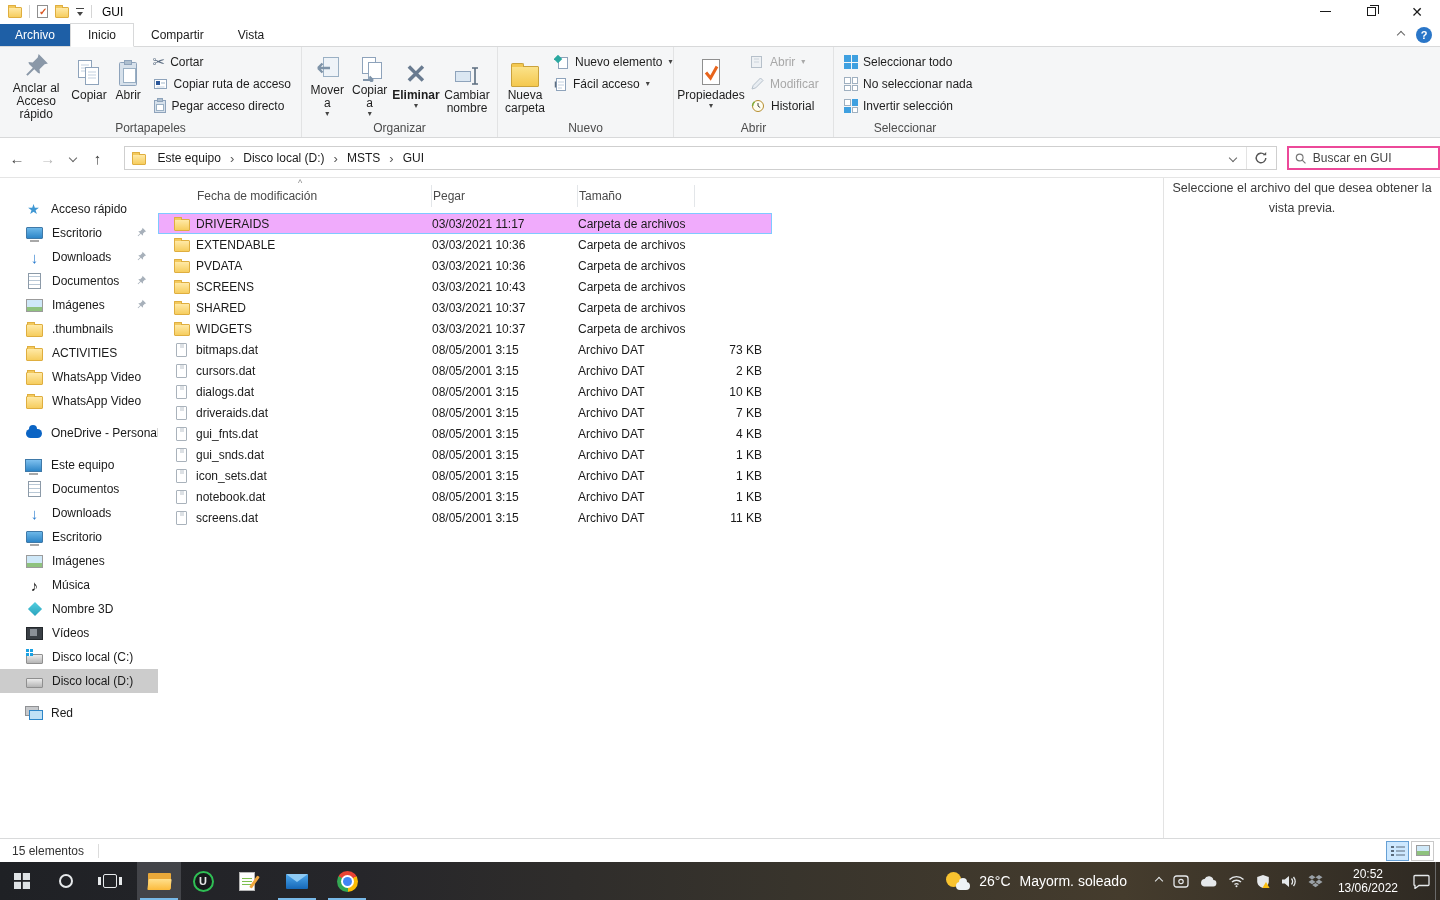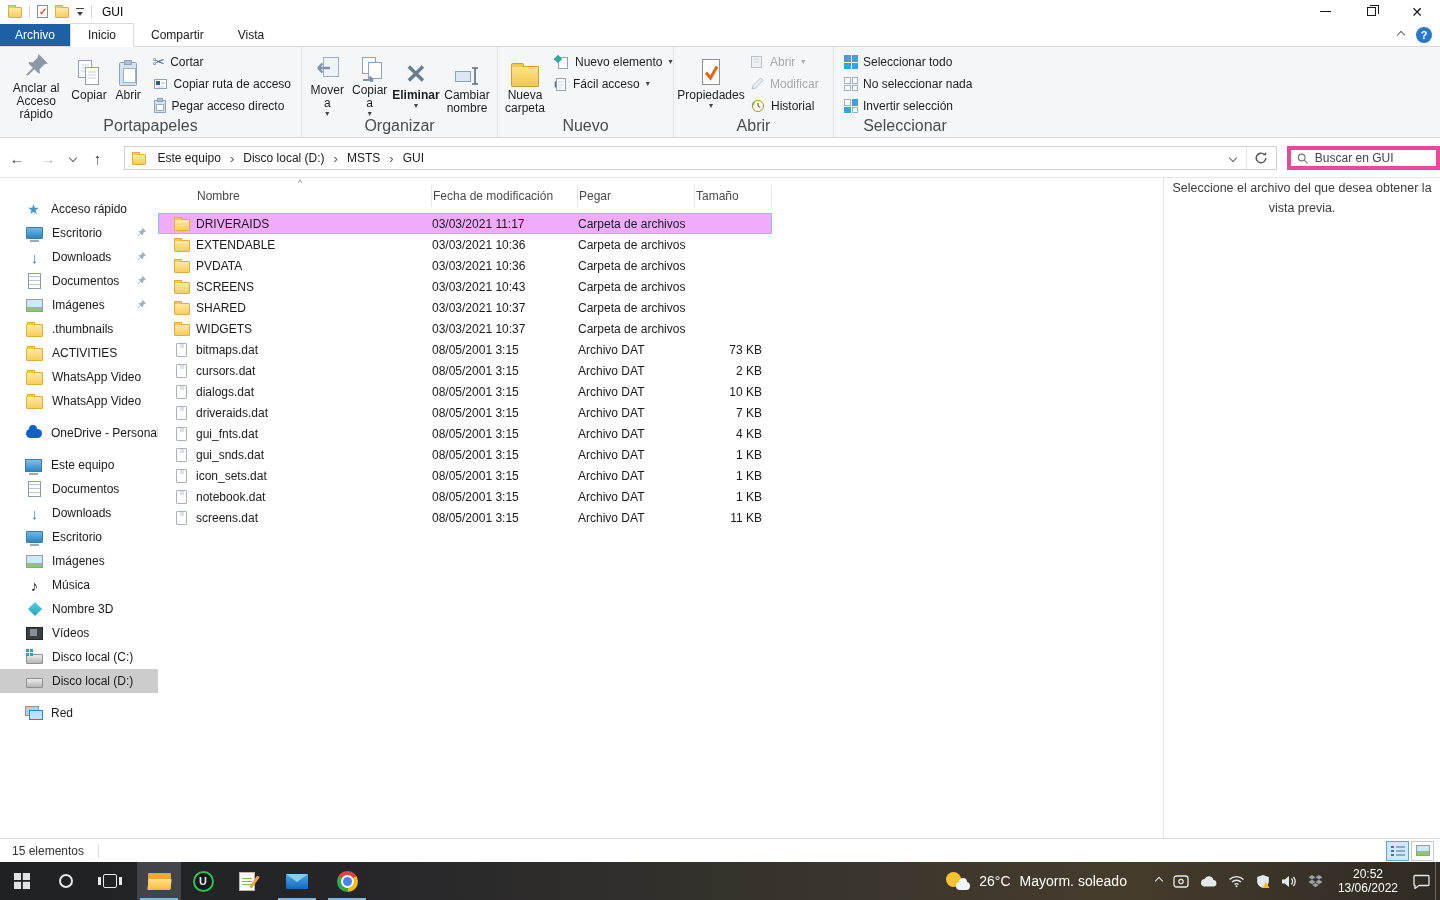--- a/index.html
+++ b/index.html
@@ -34,21 +34,21 @@
   .tab.active{background:#fff;border:1px solid #d8d9da;border-bottom-color:#fff;position:relative;z-index:2}
   .tabstrip-right{margin-left:auto;display:flex;align-items:center;gap:12px;padding-right:8px}
   .help-btn{width:16px;height:16px;border-radius:50%;background:#2a76c8;color:#fff;font-weight:bold;font-size:11px;display:flex;align-items:center;justify-content:center}
   .chev{display:inline-block;width:6px;height:6px;border-right:1.5px solid #666;border-bottom:1.5px solid #666;transform:rotate(45deg)}
   .chev.up{transform:rotate(225deg)}
   .chev.light{border-color:#e6e9eb}
 
   
   #ribbon{position:absolute;top:46px;left:0;right:0;height:92px;background:#f5f6f7;border-top:1px solid #d8d9da;border-bottom:1px solid #d8d9da;display:flex}
   .rgroup{position:relative;border-right:1px solid #e2e3e4;padding:3px 4px 16px 4px;display:flex;align-items:flex-start}
-  .rgroup-label{position:absolute;bottom:2px;left:0;right:0;text-align:center;font-size:16px;color:#4c4c4c}
+  .rgroup-label{position:absolute;bottom:2px;left:0;right:0;text-align:center;font-size:12px;color:#4c4c4c}
   .bigbtn{display:flex;flex-direction:column;align-items:center;text-align:center;font-size:12px;line-height:13px;color:#1e1e1e;padding:2px 3px;height:70px}
   .bigbtn .bico{height:37px;display:flex;align-items:flex-end;justify-content:center;padding-bottom:2px}
   .smallcol{display:flex;flex-direction:column;justify-content:flex-start;padding-top:1px}
   .smallbtn{display:flex;align-items:center;gap:5px;height:22px;padding:0 6px;font-size:12px;color:#1e1e1e;white-space:nowrap}
   .smallbtn.disabled{color:#a8a8a8}
   .darr{font-size:8px;color:#444;line-height:8px}
   .smallbtn .darr{margin-left:1px}
   .x-glyph{font-size:26px;font-weight:bold;color:#697b90;line-height:26px}
   .scissors{font-size:15px;color:#5f7085}
   .fol-lg{display:inline-block;width:28px;height:21px;background:linear-gradient(#fbe289,#f4c84f);border:1px solid #caa23c;border-radius:1px;position:relative}
@@ -59,21 +59,21 @@
 
   
   #addressbar{position:absolute;top:139px;left:0;right:0;height:39px;background:#fff;border-bottom:1px solid #e5e5e5;display:flex;align-items:center}
   .nav-btn{display:flex;align-items:center;justify-content:center;font-size:15px}
   .addr-box{width:1158px;height:24px;border:1px solid #cfcfcf;margin-left:12px;display:flex;align-items:center;background:#fff}
   .addr-crumbs{display:flex;align-items:center;gap:2px;padding-left:6px;flex:1}
   .crumb{padding:0 6px;color:#1a1a1a}
   .crumb-sep{color:#555;font-size:13px;padding:0 1px}
   .addr-dd{width:26px;display:flex;align-items:center;justify-content:center;align-self:stretch}
   .addr-refresh{width:30px;display:flex;align-items:center;justify-content:center;align-self:stretch;border-left:1px solid #e3e3e3}
-  .search-box{width:154px;height:24px;border:4px solid #ec4899;margin-left:10px;display:flex;align-items:center;padding:0 6px;gap:7px}
+  .search-box{width:154px;height:24px;border:2px solid #ec4899;margin-left:10px;display:flex;align-items:center;padding:0 6px;gap:7px}
   .search-box input{border:none;outline:none;width:100%;font-family:"Liberation Sans",sans-serif;font-size:12px;color:#333}
   .search-box input::placeholder{color:#444;opacity:1}
 
   
   #content{position:absolute;top:178px;left:0;right:0;height:660px;background:#fff}
   #sidebar{position:absolute;left:0;top:0;bottom:1px;width:158px;padding-top:19px;overflow:hidden}
   .side-row{height:24px;display:flex;align-items:center;position:relative;padding-left:25px}
   .side-row.child{padding-left:26px}
   .side-row.gap{margin-top:8px}
   .side-row.sel{background:#cccccc}
@@ -535,21 +535,20 @@
       </div>
       <div class="side-row gap">
         <span class="sico i-network"></span>
         <span class="slabel">Red</span>
       </div>
     </div>
 
   <div id="filelist">
     <div id="colheader">
       <span id="sort-indicator">^</span>
-      <div class="hcell">Nombre</div>
       <div class="hcell">Fecha de modificación</div>
       <div class="hcell">Pegar</div>
       <div class="hcell num">Tamaño</div>
     </div>
     <div id="file-rows">
         <div class="frow sel">
           <span class="fico ic-folder"></span>
           <span class="c-name">DRIVERAIDS</span>
           <span class="c-date">03/03/2021 11:17</span>
           <span class="c-type">Carpeta de archivos</span>

